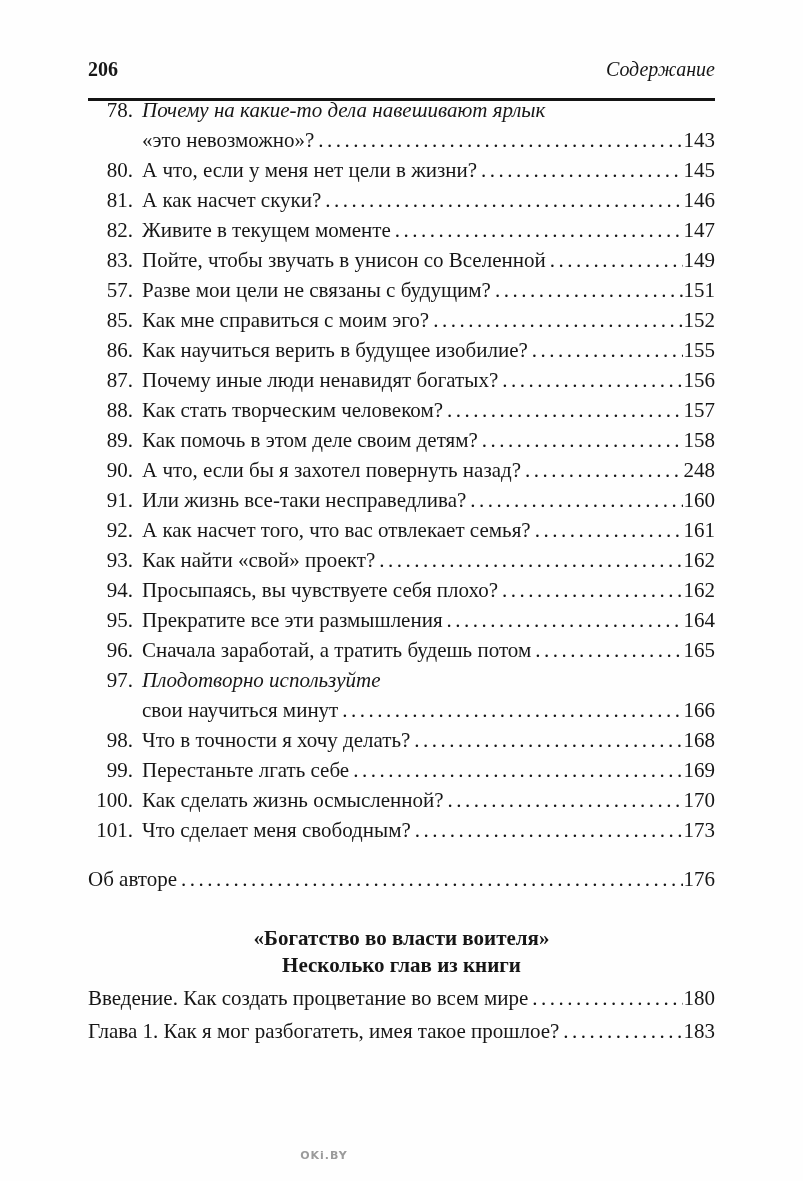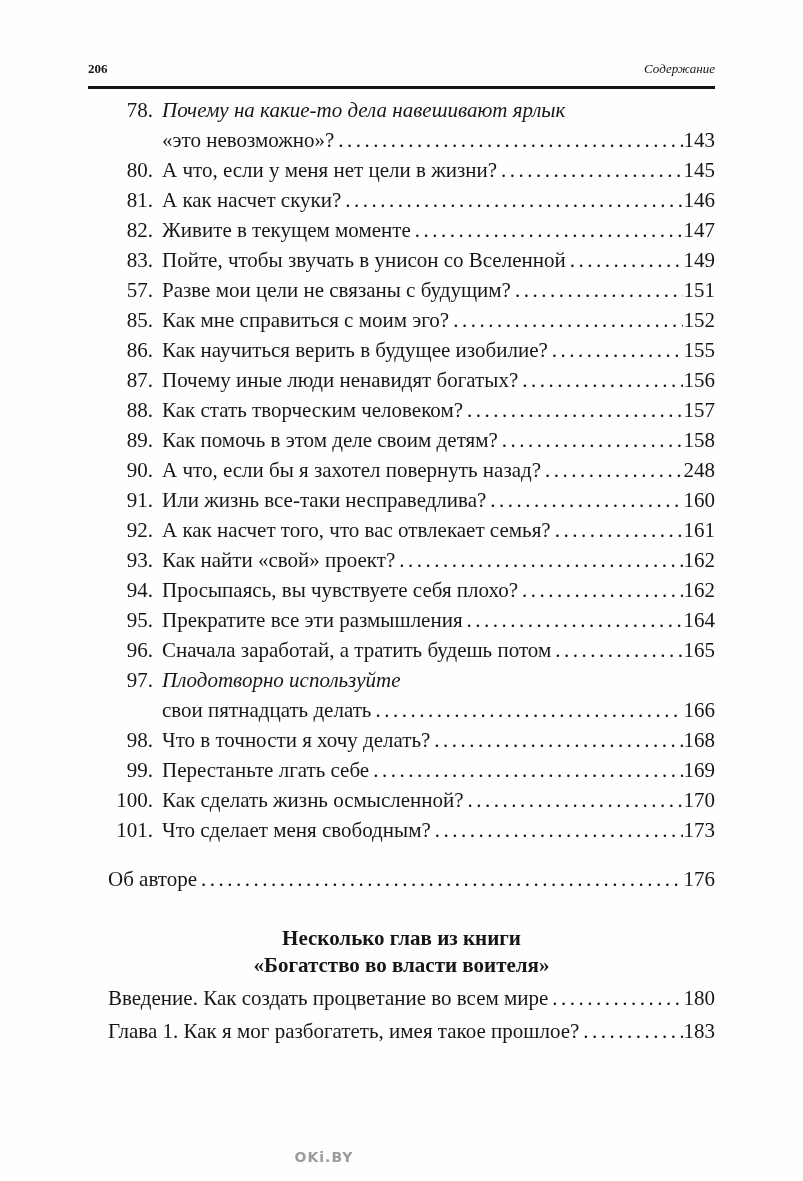--- a/index.html
+++ b/index.html
@@ -10,32 +10,32 @@
     color:#161616;
     position:relative;
     overflow:hidden;
   }
   .sheet { position:relative; width:803px; height:1181px; background:#fefefe; }
 
   
   .hdr {
     position:absolute; left:88px; top:57px; width:627px;
     display:flex; justify-content:space-between; align-items:flex-end;
-    border-bottom:3px solid #141414; padding-bottom:5px;
-    font-size:13px; line-height:24px;
+    border-bottom:3px solid #141414; padding-bottom:17px;
+    font-size:20px; line-height:24px;
   }
   .hdr .folio { font-weight:bold; }
   .hdr .running { font-style:italic;text-align:right; }
 
   
   .content {
     position:absolute; left:88px; top:95px; width:627px;
     font-size:21px; line-height:30px;
   }
-  .row { display:flex;margin-left:20px; }
+  .row { display:flex; }
   .num { flex:0 0 45px; text-align:right; margin-right:9px; white-space:nowrap; }
   .body { flex:1 1 auto; min-width:0; }
   .pre:empty { display:none; }
   .pre { display:block;font-style:italic; }
   .lead { display:flex; align-items:center; }
   .lead .t { flex:0 1 auto; white-space:nowrap; }
   .dots {
     flex:1 1 auto; min-width:10px; overflow:hidden;
     white-space:nowrap; margin:0 1px 0 4px;
   }
@@ -52,21 +52,21 @@
     font-size:21px; line-height:27px;
   }
   .sec-entries { margin-top:3px; }
   .sec-entries .lead { line-height:33px; }
 
   
   .wm {
     position:absolute; left:0; top:1149px; width:648px;
     text-align:center;
     font-family:"DejaVu Sans", sans-serif;
-    font-size:14px; font-weight:bold; letter-spacing:1px;
+    font-size:11px; font-weight:bold; letter-spacing:1px;
     color:#9b9b9b;
   }
 </style>
 </head>
 <body>
 
 <div class="sheet">
 
   <div class="hdr">
     <span class="folio">206</span>
@@ -273,21 +273,21 @@
         <span class="pg">165</span>
       </span>
         </span>
     </div>
 
     <div class="row">
       <span class="num">97.</span>
       <span class="body">
         <span class="pre">Плодотворно используйте</span>
         <span class="lead">
-          <span class="t">свои пятнадцать делать</span>
+          <span class="t">свои научиться минут</span>
           <span class="dots"></span>
           <span class="pg">166</span>
         </span>
       </span>
     </div>
 
     <div class="row">
       <span class="num">98.</span>
       <span class="body">
           <span class="lead">
@@ -335,22 +335,22 @@
       <span class="body">
           <span class="lead">
         <span class="t">Об авторе</span>
         <span class="dots"></span>
         <span class="pg">176</span>
       </span>
         </span>
     </div>
 
     <div class="sec-heading">
+      <div>«Богатство во власти воителя»</div>
       <div>Несколько глав из книги</div>
-      <div>«Богатство во власти воителя»</div>
     </div>
 
     <div class="sec-entries">
       <div class="row">
         <span class="body">
             <span class="lead">
           <span class="t">Введение. Как создать процветание во всем мире</span>
           <span class="dots"></span>
           <span class="pg">180</span>
         </span>

